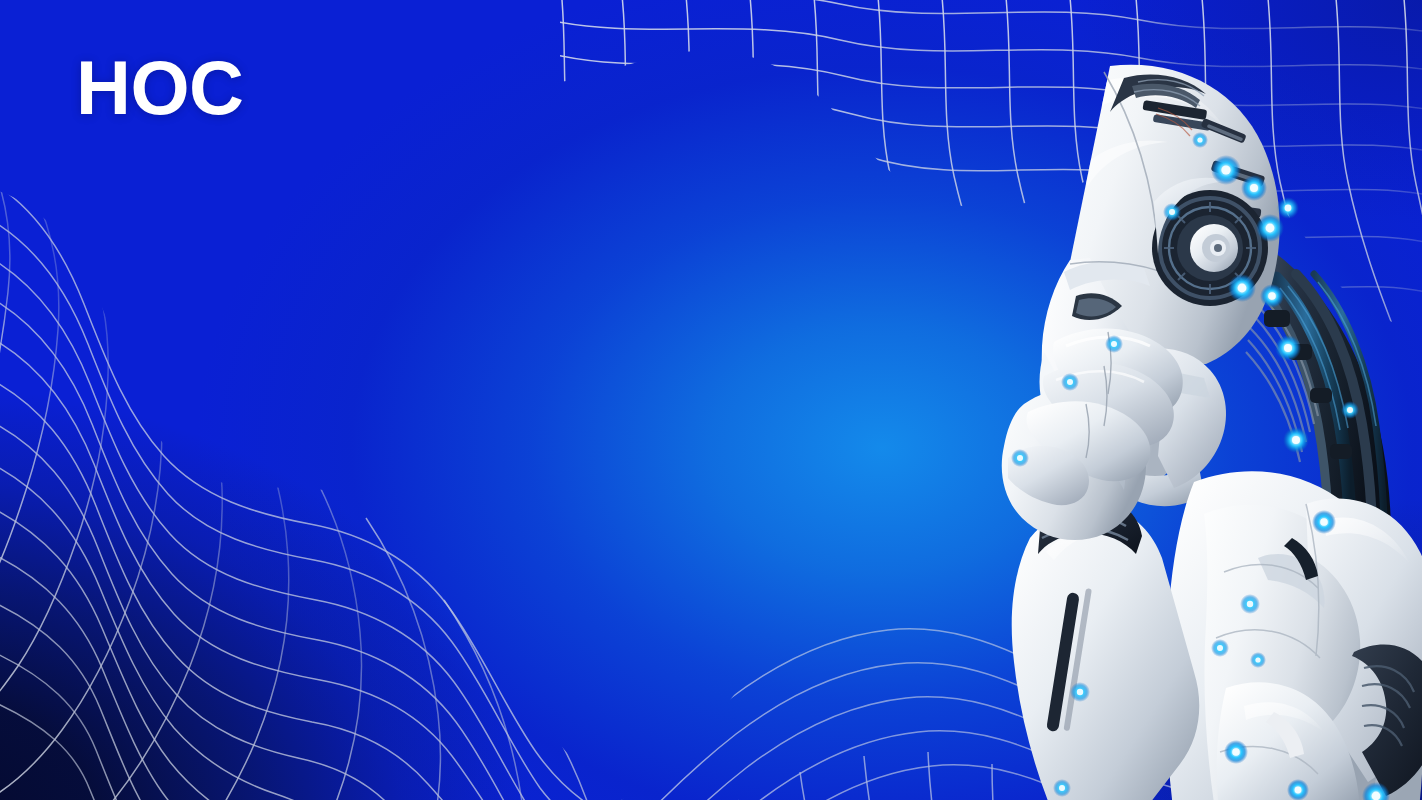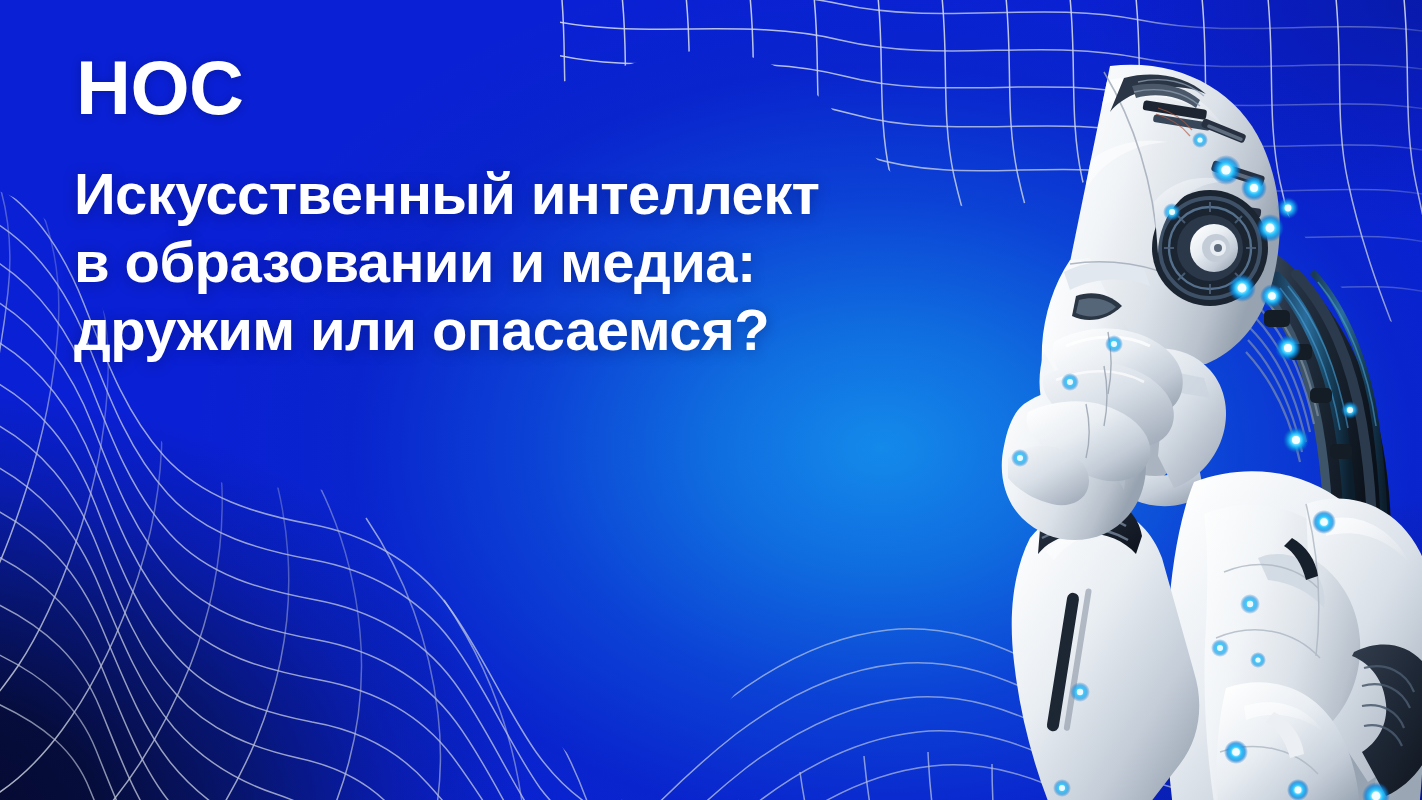--- a/index.html
+++ b/index.html
@@ -580,20 +580,15 @@
         <circle cx="122" cy="640" r="10" fill="url(#ledSm)"></circle>
         <circle cx="122" cy="640" r="3.2" fill="#eafaff"></circle>
         <circle cx="104" cy="736" r="9" fill="url(#ledSm)"></circle>
         <circle cx="104" cy="736" r="3" fill="#eafaff"></circle>
       </g>
     </svg>
   </div>
 
   <div class="text-block">
     <div class="logo">НОС</div>
-    <h1 class="headline">
-      <span class="ln">Искусственный интеллект</span>
-      <span class="ln">в образовании и медиа:</span>
-      <span class="ln">дружим или опасаемся?</span>
-    </h1>
   </div>
 
 </div>
 
 </body></html>

